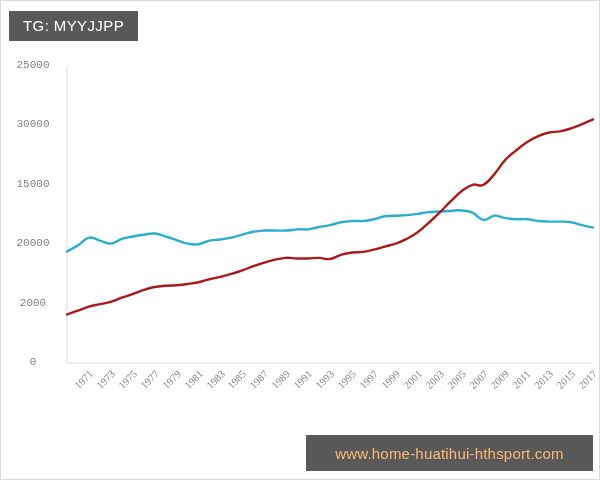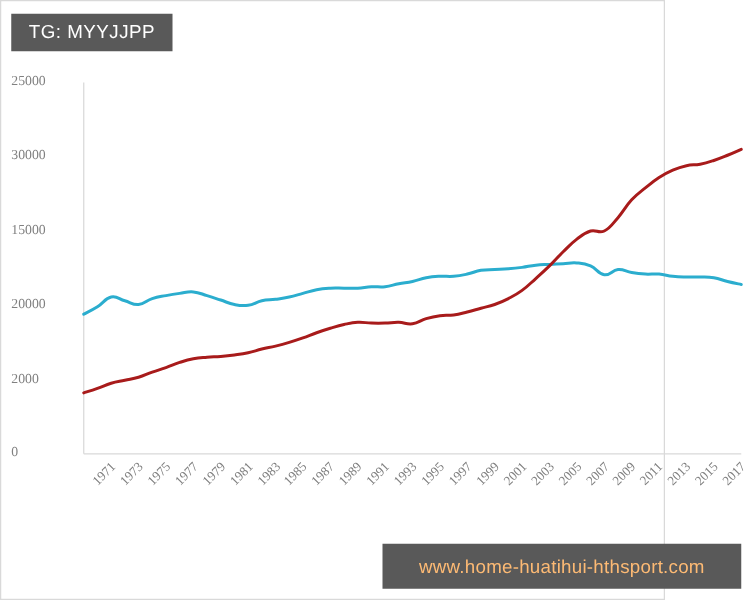--- a/index.html
+++ b/index.html
@@ -10,21 +10,21 @@
     width: 600px;
     height: 480px;
     background: #ffffff;
     font-family: "Liberation Sans", sans-serif;
     overflow: hidden;
     position: relative;
   }
   #frame {
     position: absolute;
     left: 0; top: 0;
-    width: 532px; height: 480px;
+    width: 600px; height: 480px;
     border: 1px solid #d9d9d9;
     box-sizing: border-box;
     background: #ffffff;
   }
   
   #tag-badge {
     position: absolute;
     left: 8px; top: 10px;
     background: #595959;
     color: #ffffff;
@@ -58,22 +58,22 @@
     height: 380px;
   }
   #plot-svg {
     position: absolute;
     left: 0; top: 0;
   }
   .ytick-label {
     position: absolute;
     font-size: 11px;
     color: #808080;
-    font-family: Liberation Serif, serif;
-    text-align: left;
+    font-family: Liberation Mono, monospace;
+    text-align: center;
     width: 48px;
     line-height: 1;
   }
   .xtick-label {
     position: absolute;
     font-size: 10.5px;
     color: #808080;
     font-family: "Liberation Serif", serif;
     transform: rotate(-45deg);
     transform-origin: right top;

